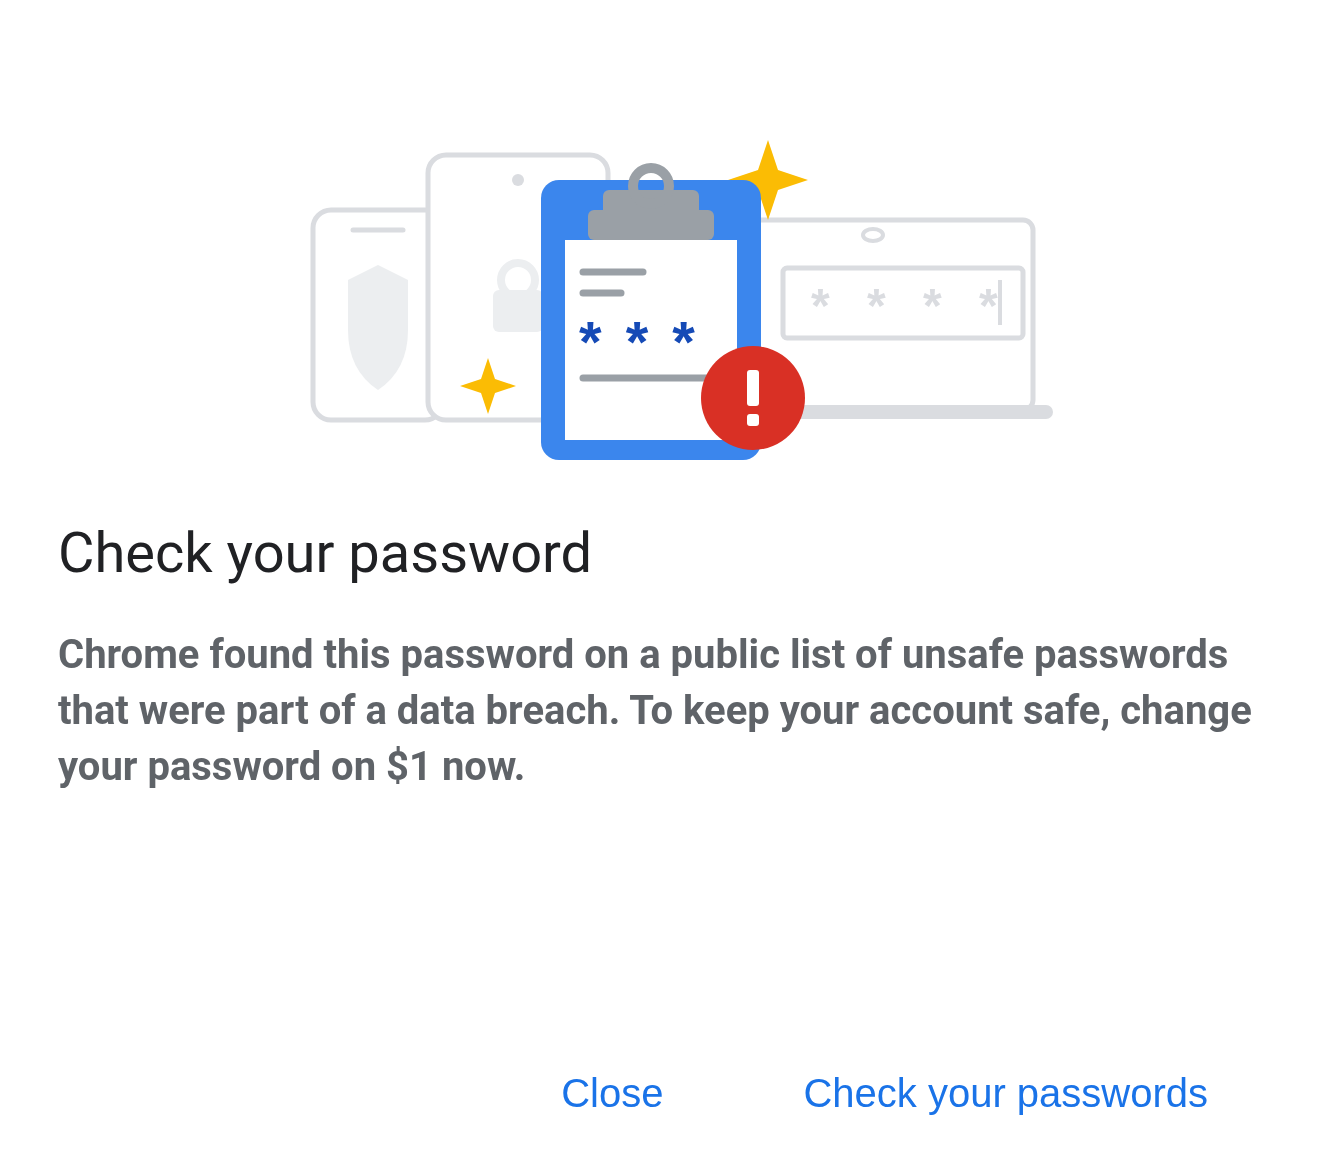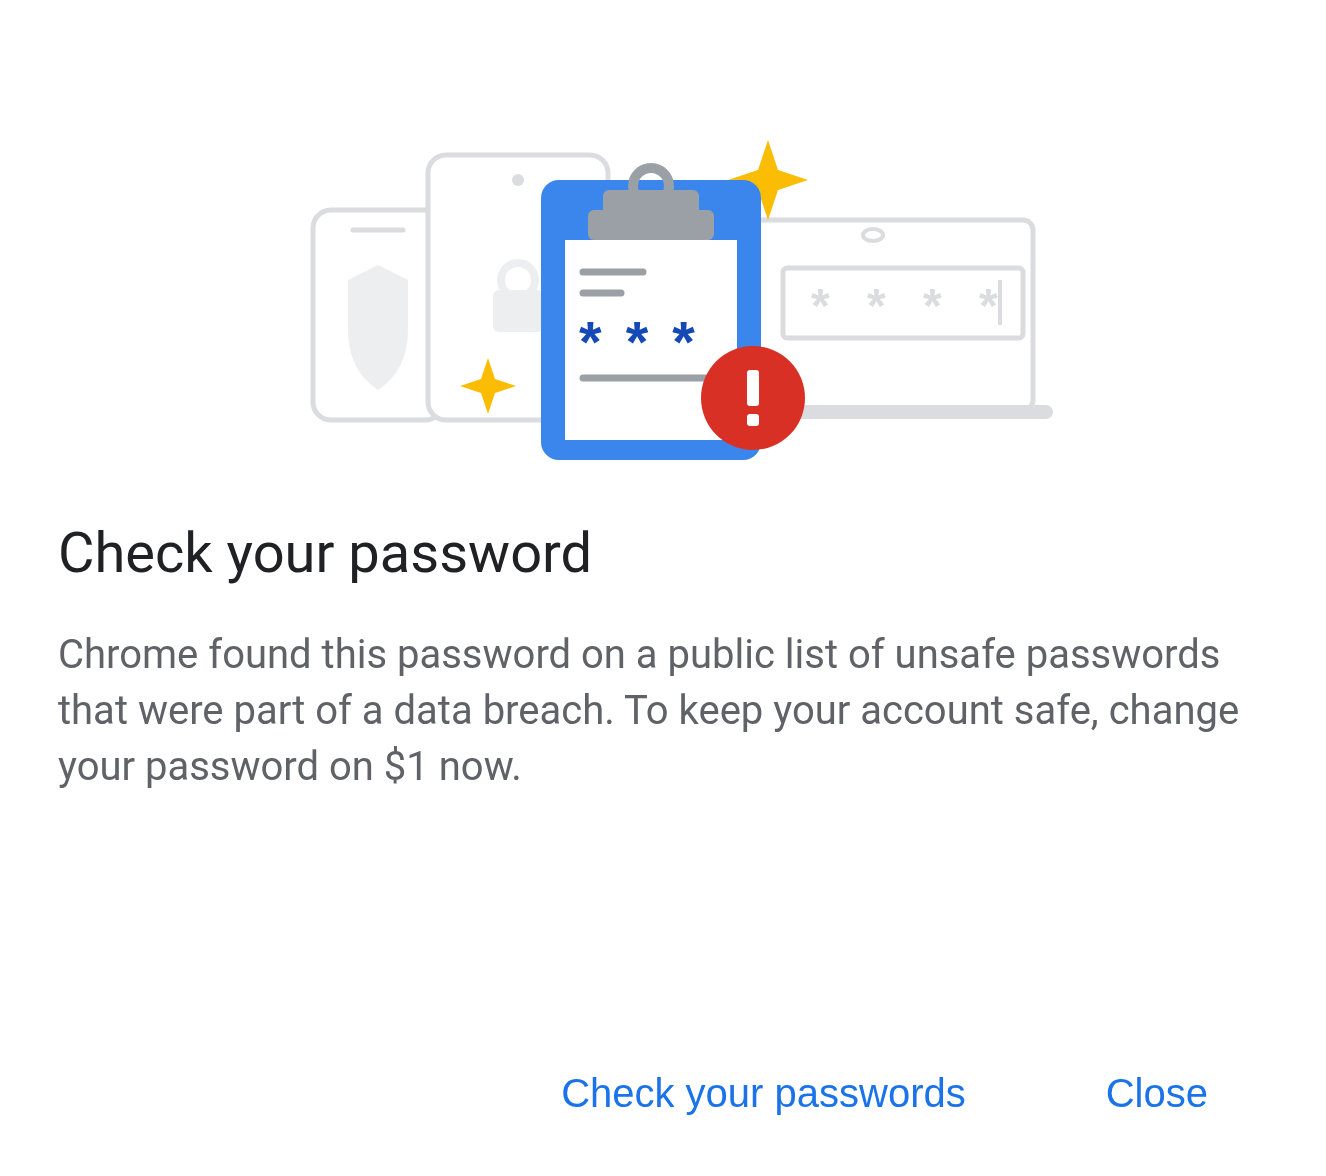--- a/index.html
+++ b/index.html
@@ -37,21 +37,21 @@
     }
     .title {
       font-size: 56px;
       font-weight: 400;
       color: #202124;
       margin-bottom: 40px;
       line-height: 1.2;
     }
     .body-text {
       font-size: 40px;
-      font-weight: 400;
+      font-weight: 700;
       color: #5f6368;
       line-height: 1.4;
       margin-bottom: 60px;
     }
     .button-row {
       margin-top: auto;
       display: flex;
       justify-content: flex-end;
       gap: 100px;
       padding-right: 40px;
@@ -128,17 +128,17 @@
         <rect x="474" y="334" width="12" height="12" rx="3" fill="#fff"></rect>
       </g>
     </svg>
   </div>
 
   <h1 class="title">Check your password</h1>
 
   <p class="body-text">Chrome found this password on a public list of unsafe passwords that were part of a data breach. To keep your account safe, change your password on $1 now.</p>
 
   <div class="button-row">
+    <button class="button">Close</button>
     <button class="button">Check your passwords</button>
-    <button class="button">Close</button>
   </div>
 
 </div>
 
 </body></html>

